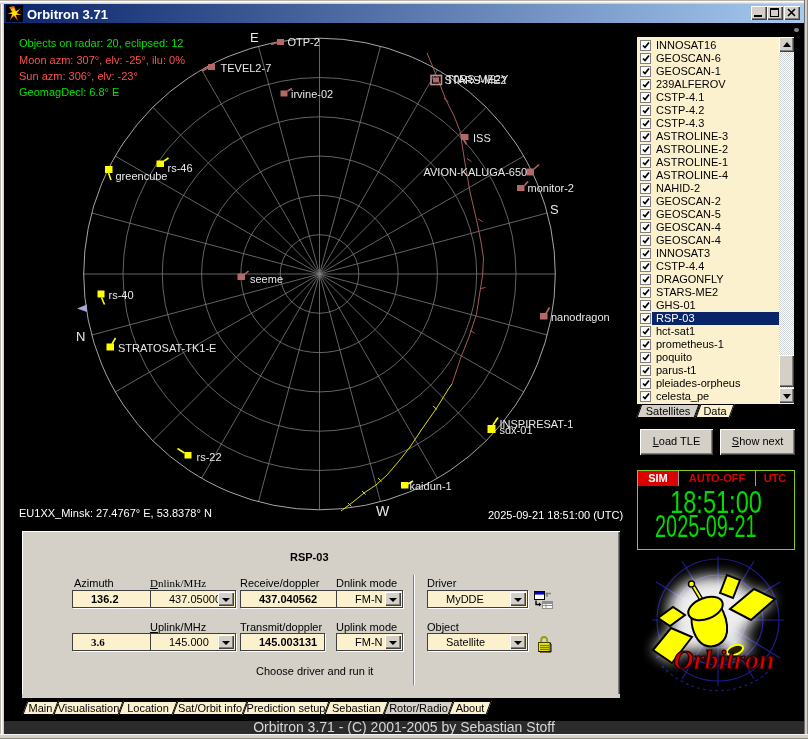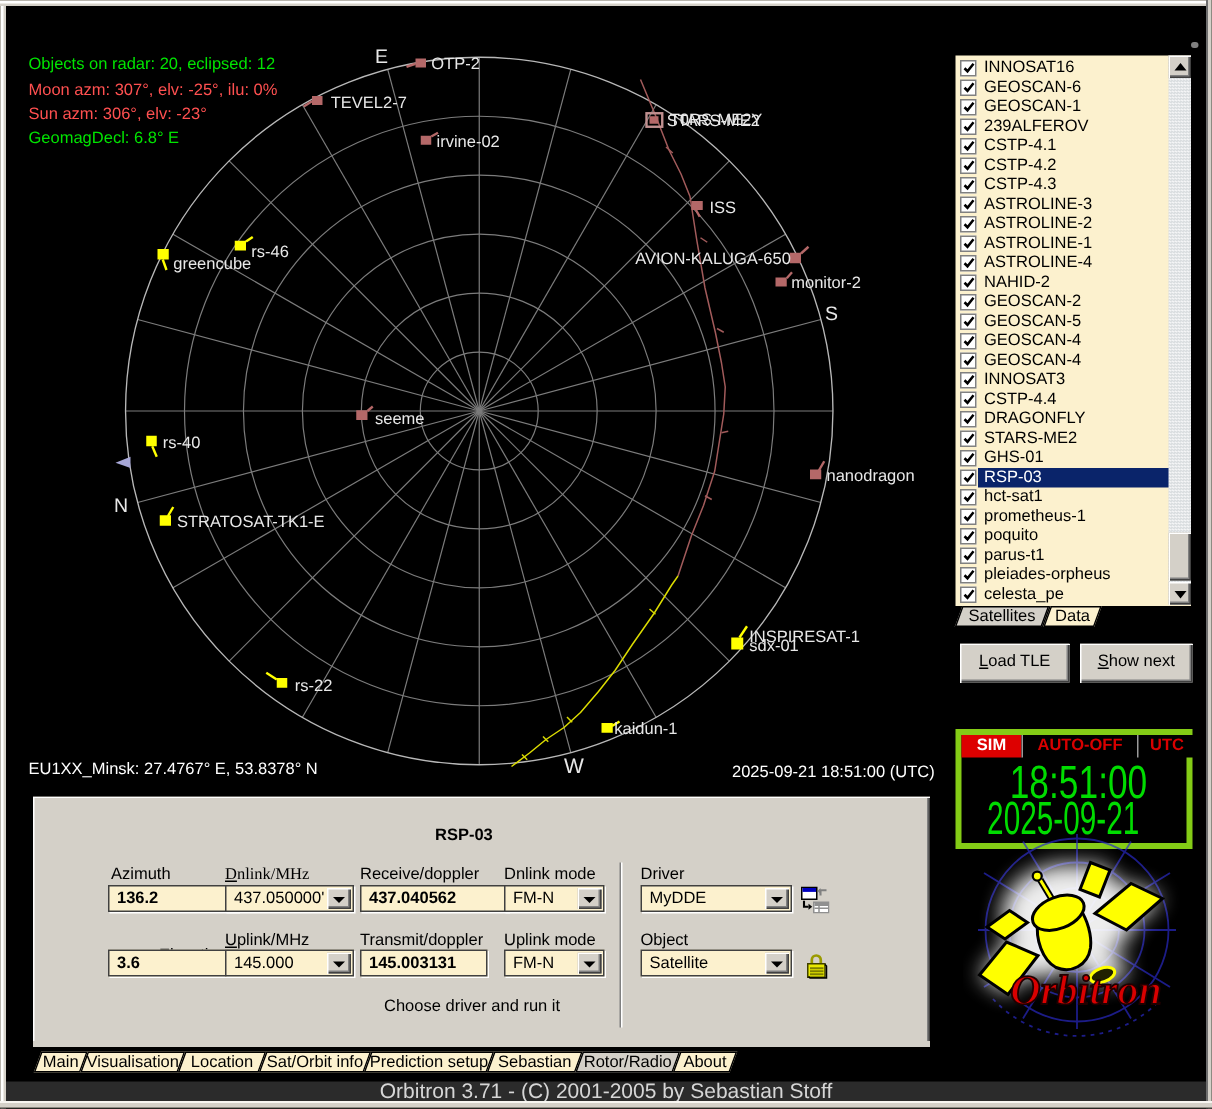--- a/index.html
+++ b/index.html
@@ -40,42 +40,59 @@
 .tab::before { content:''; position:absolute; left:0; top:0; right:0; bottom:0;
   transform:skewX(-20deg); background:#FCF1CE; border:1px solid #000; }
 .tab.act::before { background:#D4D0C8; }
 .tab span { position:relative; line-height:14px; }
 
 .btn { position:absolute; background:#D4D0C8; font-size:11px; color:#000; text-align:center;
   box-shadow: inset 1px 1px 0 #fff, inset -1px -1px 0 #404040, inset -2px -2px 0 #808080;
   line-height:24px; }
 
 #clock { position:absolute; left:637px; top:470px; width:158px; height:80px;
-  border:4px solid #84cc16; background:#000;margin-top:16px; }
+  border:1px solid #84cc16; background:#000; }
 #clock .cell { position:absolute; top:0; height:15px; font-size:11px; font-weight:bold;
   text-align:center; line-height:15px; }
 .ctime { position:absolute; width:156px; text-align:center; color:#00DC00;
   font-size:31px; transform-origin:50% 50%; white-space:nowrap; }
 
 #panel { position:absolute; left:22px; top:531px; width:598px; height:166px; background:#D4D0C8;
   box-shadow: inset 1px 1px 0 #fff, inset -1px -1px 0 #404040, inset -2px -2px 0 #808080; }
 .flbl { position:absolute; font-size:11px; color:#000; white-space:pre; }
 .inp { position:absolute; height:18px; background:#FCF1CE; border:1px solid #404040;
-  box-shadow: 1px 1px 0 #ffffff; font-size:11px; color:#000; line-height:16px; padding-left:5px;
+  box-shadow: 1px 1px 0 #ffffff; font-size:11px; color:#000; line-height:16px; padding-left:18px;
   white-space:pre; }
 .inp.b { font-weight:bold; }
 .cmbtn { position:absolute; right:1px; top:1px; width:16px; height:14px; background:#D4D0C8;
   box-shadow: inset 1px 1px 0 #fff, inset -1px -1px 0 #404040, inset -2px -2px 0 #808080; }
 .cmbtn .tri { left:4px; top:6px; border-width:4px 4px 0 4px; border-color:#000 transparent transparent transparent; }
 #statusbar { position:absolute; left:4px; top:721px; width:800px; height:13px; background:#2b2b2b;
   color:#d6d6d6; font-size:14px; text-align:center; line-height:13px; }
 </style>
 </head>
 <body>
 <div id="win">
+  <div id="titlebar">
+    <div id="ticon"><svg width="17" height="17" viewBox="0 0 17 17">
+      <polygon points="8,1 10,6 15,3 11,8 16,10 10,10 12,16 8,11 4,15 6,9 1,9 6,7 3,2" fill="#E07000"></polygon>
+      <polygon points="8,3 9.5,6.5 13,5 10.5,8 13.5,10 9.5,9.5 10,13 8,10 5.5,12.5 6.5,9 3.5,8.5 6.5,7 5,4" fill="#FFD000"></polygon>
+      <circle cx="8.5" cy="8.5" r="2" fill="#FFF000"></circle>
+    </svg></div>
+    <span class="ttl">Orbitron 3.71</span>
+    <div class="wbtn" style="right:37px;">
+        <div style="position:absolute;left:3px;bottom:3px;width:8px;height:2px;background:#000;"></div>
+      </div>
+    <div class="wbtn" style="right:21px;">
+        <div style="position:absolute;left:3px;top:2px;width:9px;height:9px;border:1px solid #000;border-top-width:2px;"></div>
+      </div>
+    <div class="wbtn" style="right:4px;"><svg width="16" height="14" viewBox="0 0 16 14">
+          <path d="M4,3 L11,10 M11,3 L4,10" stroke="#000" stroke-width="1.6"></path>
+        </svg></div>
+  </div>
 
   <svg id="radar" style="position:absolute;left:0;top:0;" width="808" height="739" viewBox="0 0 808 739">
     <g id="grid" stroke="#7c7c7c" stroke-width="0.8" fill="none">
       <circle cx="319.5" cy="274" r="39.3"></circle>
       <circle cx="319.5" cy="274" r="78.6"></circle>
       <circle cx="319.5" cy="274" r="117.9"></circle>
       <circle cx="319.5" cy="274" r="157.2"></circle>
       <circle cx="319.5" cy="274" r="196.5"></circle>
       <g id="spokes">
           <line x1="319.5" y1="274" x2="555.3" y2="274"></line>
@@ -507,21 +524,21 @@
     <div class="inp b" style="left:50px; top:59px; width:87px;">136.2</div>
     <div class="inp" style="left:128px; top:59px; width:86px;">437.050000'<div class="cmbtn"><div class="tri"></div></div></div>
     <div class="inp b" style="left:218px; top:59px; width:99px;">437.040562</div>
     <div class="inp" style="left:314px; top:59px; width:67px;">FM-N<div class="cmbtn"><div class="tri"></div></div></div>
     <div class="inp" style="left:405px; top:59px; width:101px;">MyDDE<div class="cmbtn"><div class="tri"></div></div></div>
     <div class="flbl" style="left:52px; top:100px;margin-left:32px;">Elevation</div>
     <div class="flbl" style="left:128px; top:90px;"><u>U</u>plink/MHz</div>
     <div class="flbl" style="left:218px; top:90px;">Transmit/doppler</div>
     <div class="flbl" style="left:314px; top:90px;">Uplink mode</div>
     <div class="flbl" style="left:405px; top:90px;">Object</div>
-    <div class="inp b" style="left:50px; top:102px; width:87px;">3.6</div>
+    <div class="inp b" style="left:50px; top:102px; width:87px;font-family:Liberation Serif, serif;">3.6</div>
     <div class="inp" style="left:128px; top:102px; width:86px;">145.000<div class="cmbtn"><div class="tri"></div></div></div>
     <div class="inp b" style="left:218px; top:102px; width:85px;">145.003131</div>
     <div class="inp" style="left:314px; top:102px; width:67px;">FM-N<div class="cmbtn"><div class="tri"></div></div></div>
     <div class="inp" style="left:405px; top:102px; width:101px;">Satellite<div class="cmbtn"><div class="tri"></div></div></div>
     <div style="position:absolute; left:391px; top:44px; width:2px; height:110px; border-left:1px solid #808080; border-right:1px solid #fff;"></div>
     <div class="flbl" style="left:234px; top:134px;">Choose driver and run it</div>
 
     <svg style="position:absolute; left:512px; top:60px;" width="19" height="18" viewBox="0 0 19 18">
       <rect x="0.5" y="0.5" width="10" height="8" fill="#fff" stroke="#000"></rect>
       <rect x="1" y="1" width="9" height="2.6" fill="#0000C0"></rect>

